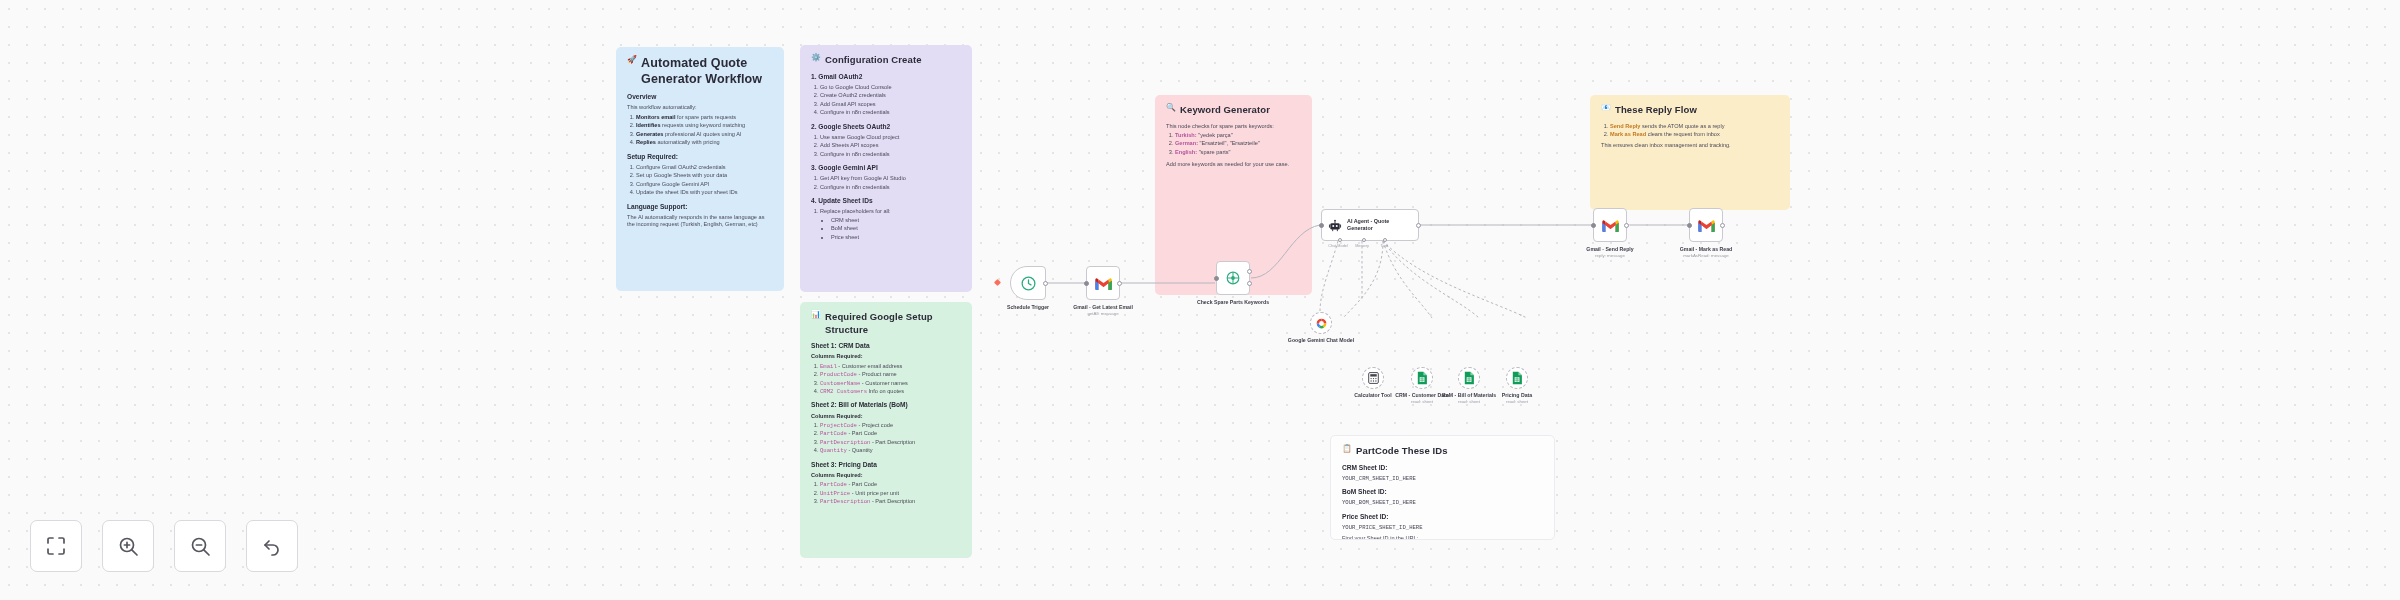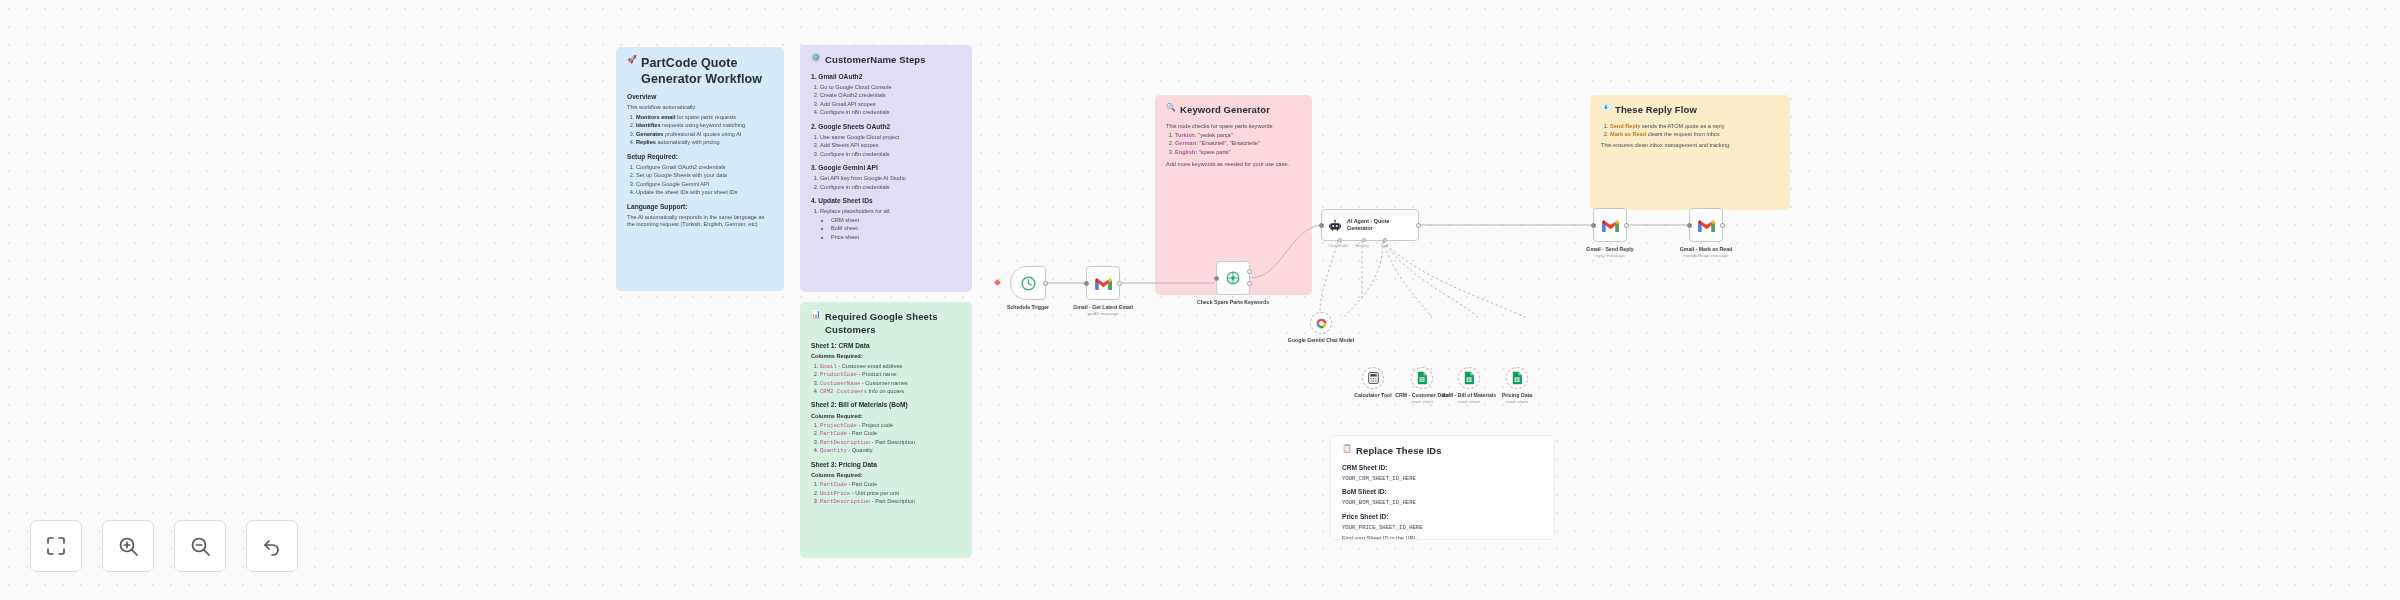--- a/index.html
+++ b/index.html
@@ -173,21 +173,21 @@
     <path class="lk-d" d="M1362,241 L1362,300"></path>
     <path class="lk-d" d="M1383,241 C1383,280 1360,300 1343,318"></path>
     <path class="lk-d" d="M1383,241 C1395,280 1420,300 1432,318"></path>
     <path class="lk-d" d="M1383,241 C1410,280 1460,300 1479,318"></path>
     <path class="lk-d" d="M1383,241 C1420,280 1490,300 1527,318"></path>
   </svg>
 
   <div class="sticky sticky-blue" style="left:616px; top:47px; width:168px; height:244px;">
     <h2 class="big">
       <span class="ic">🚀</span>
-      <span>PartCode Quote Generator Workflow</span>
+      <span>Automated Quote Generator Workflow</span>
     </h2>
     <h3>Overview</h3>
     <p>This workflow automatically:</p>
     <ol>
       <li><b>Monitors email</b><span> for spare parts requests</span></li>
       <li><b>Identifies</b><span> requests using keyword matching</span></li>
       <li><b>Generates</b><span> professional AI quotes using AI</span></li>
       <li><b>Replies</b><span> automatically with pricing</span></li>
     </ol>
     <h3>Setup Required:</h3>
@@ -197,21 +197,21 @@
       <li>Configure Google Gemini API</li>
       <li>Update the sheet IDs with your sheet IDs</li>
     </ol>
     <h3>Language Support:</h3>
     <p class="dim">The AI automatically responds in the same language as the incoming request (Turkish, English, German, etc)</p>
   </div>
 
   <div class="sticky sticky-purple" style="left:800px; top:45px; width:172px; height:247px;">
     <h2>
       <span class="ic">⚙️</span>
-      <span>CustomerName Steps</span>
+      <span>Configuration Create</span>
     </h2>
     <h3>1. Gmail OAuth2</h3>
     <ol>
       <li>Go to Google Cloud Console</li>
       <li>Create OAuth2 credentials</li>
       <li>Add Gmail API scopes</li>
       <li>Configure in n8n credentials</li>
     </ol>
     <h3>2. Google Sheets OAuth2</h3>
     <ol>
@@ -231,21 +231,21 @@
     <ul style="margin-left:20px">
       <li class="dim">CRM sheet</li>
       <li class="dim">BoM sheet</li>
       <li class="dim">Price sheet</li>
     </ul>
   </div>
 
   <div class="sticky sticky-green" style="left:800px; top:302px; width:172px; height:256px;">
     <h2>
       <span class="ic">📊</span>
-      <span>Required Google Sheets Customers</span>
+      <span>Required Google Setup Structure</span>
     </h2>
     <h3>Sheet 1: CRM Data</h3>
     <p style="font-weight:700;color:#2b2b38">Columns Required:</p>
     <ol>
       <li><span class="code">Email</span><span> - Customer email address</span></li>
       <li><span class="code">ProductCode</span><span> - Product name</span></li>
       <li><span class="code">CustomerName</span><span> - Customer names</span></li>
       <li><span class="code">CRM2 Customers</span><span> Info on quotes</span></li>
     </ol>
     <h3>Sheet 2: Bill of Materials (BoM)</h3>
@@ -287,21 +287,21 @@
     <ol>
       <li><b style="color:#c2791f">Send Reply</b><span> sends the ATOM quote as a reply</span></li>
       <li><b style="color:#c2791f">Mark as Read</b><span> clears the request from inbox</span></li>
     </ol>
     <p class="dim" style="margin-top:4px">This ensures clean inbox management and tracking.</p>
   </div>
 
   <div class="sticky" style="left:1330px; top:435px; width:225px; height:105px; background:#fdfdfd; border:1px solid #ececf0;">
     <h2>
       <span class="ic">📋</span>
-      <span>Replace These IDs</span>
+      <span>PartCode These IDs</span>
     </h2>
     <h3>CRM Sheet ID:</h3>
     <p class="mono">YOUR_CRM_SHEET_ID_HERE</p>
     <h3>BoM Sheet ID:</h3>
     <p class="mono">YOUR_BOM_SHEET_ID_HERE</p>
     <h3>Price Sheet ID:</h3>
     <p class="mono">YOUR_PRICE_SHEET_ID_HERE</p>
     <p class="dim" style="margin-top:4px">Find your Sheet ID in the URL:</p>
 
   </div>

